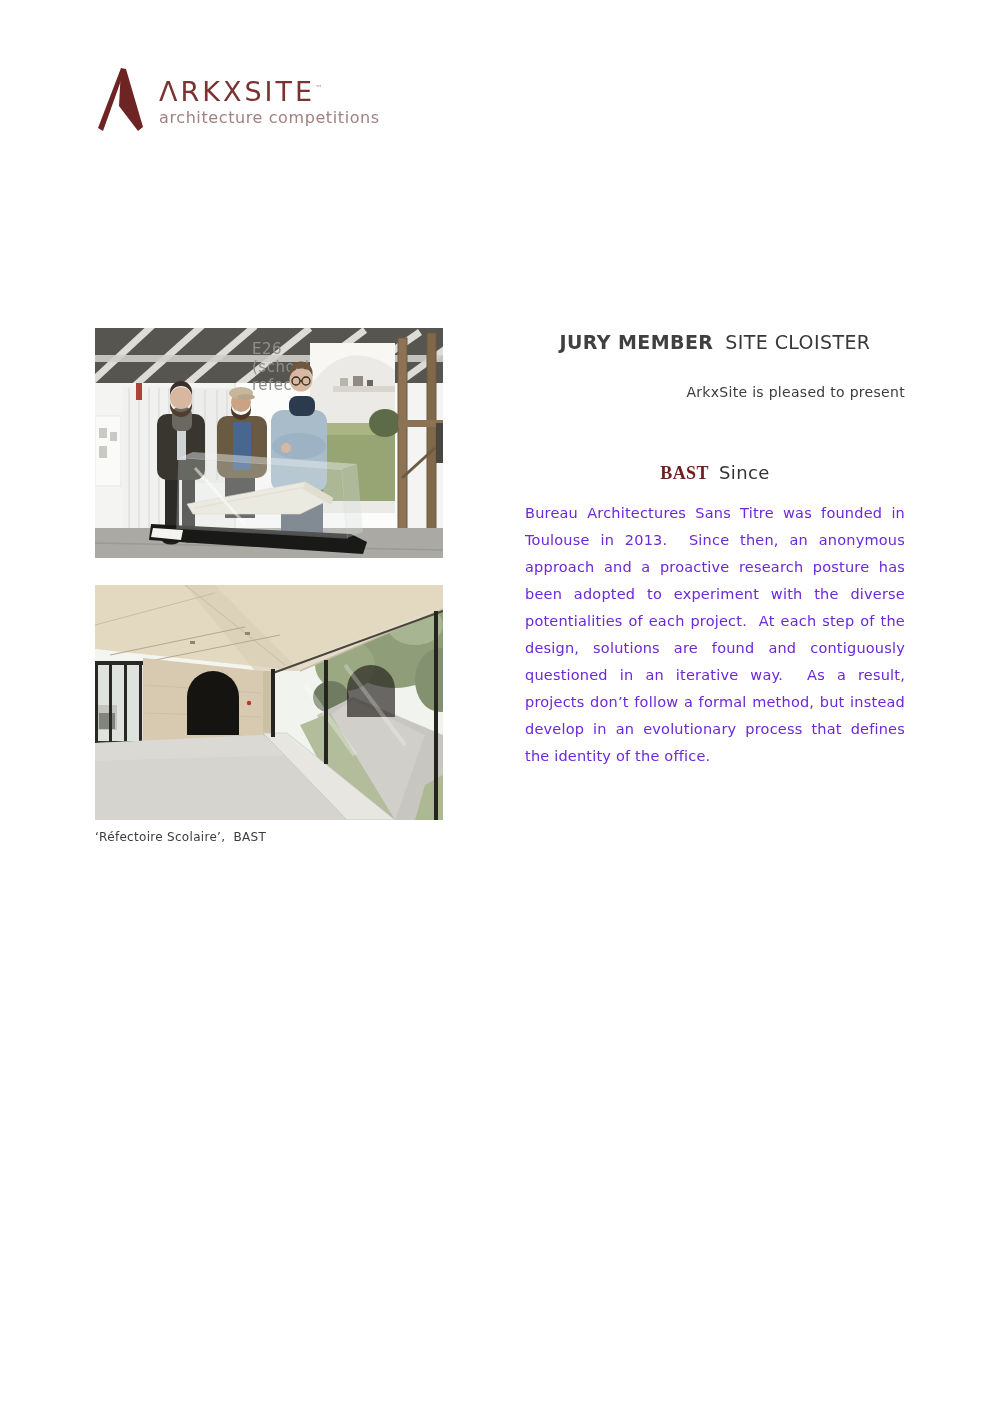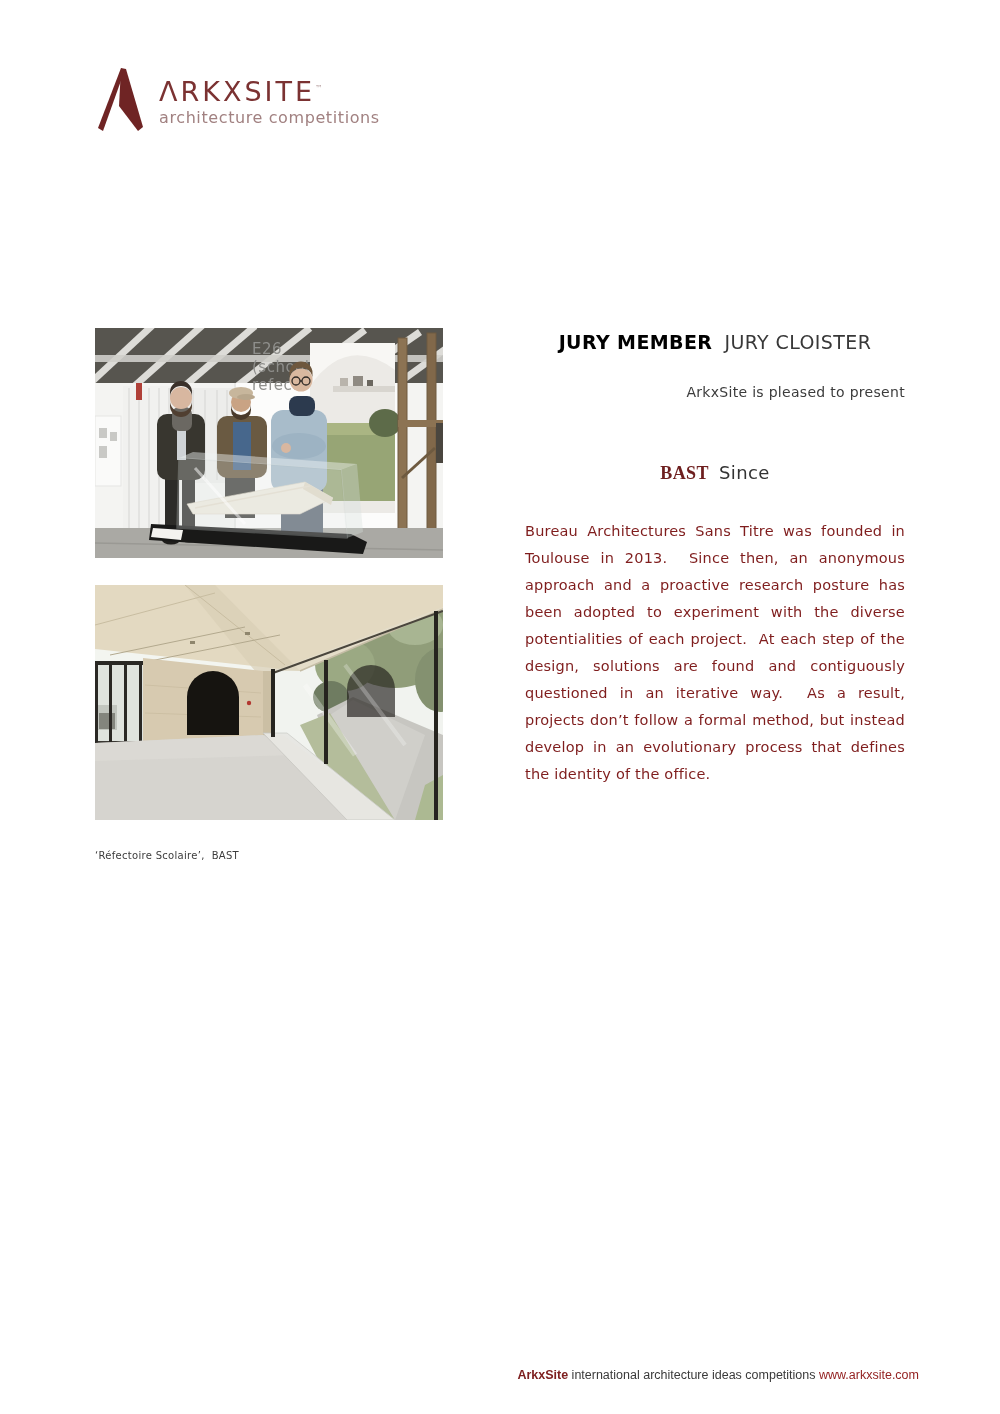--- a/index.html
+++ b/index.html
@@ -10,34 +10,34 @@
   .logo-mark{width:50px;height:64px;margin-right:14px;}
   .logo-text{padding-top:10px;}
   .wordmark{font-size:27px;letter-spacing:3px;color:#7b3232;line-height:1;font-weight:400;}
   .tm{font-size:8px;color:#b9a3a3;vertical-align:10px;letter-spacing:0;}
   .tagline{font-size:16px;letter-spacing:.6px;color:#a18181;margin-top:3px;}
   
   .photo{position:absolute;left:95px;display:block;}
   .photo svg{display:block;}
   .photo-top{top:328px;text-align:center;}
   .photo-bottom{top:585px;}
-  .caption{position:absolute;left:95px;top:830px;font-size:10px;color:#3c3c3c;
-           letter-spacing:.3px;white-space:pre-wrap;margin-top:20px;}
+  .caption{position:absolute;left:95px;top:830px;font-size:12px;color:#3c3c3c;
+           letter-spacing:.3px;white-space:pre-wrap;}
   
   .rightcol{position:absolute;left:525px;top:0;width:380px;}
   .titleline{position:absolute;top:331px;width:100%;text-align:center;font-size:19px;
              color:#383838;letter-spacing:.4px;}
-  .titleline .lbl{font-weight:bold;color:#000000;margin-right:12px;}
+  .titleline .lbl{font-weight:bold;color:#404040;margin-right:12px;}
   .intro{position:absolute;top:384px;width:100%;text-align:right;font-size:14px;
          color:#3c3c3c;letter-spacing:.3px;}
   .nameline{position:absolute;top:462px;width:100%;text-align:center;font-size:18px;
             color:#333;letter-spacing:.4px;}
   .nameline .name{font-weight:bold;color:#6e1f1f;margin-right:10px;font-family:Liberation Serif, serif;}
-  .bio{position:absolute;top:518px;width:100%;font-size:14.5px;line-height:27px;
-       color:#7f1d1d;text-align:justify;letter-spacing:.2px;white-space:pre-wrap;}
+  .bio{position:absolute;top:500px;width:100%;font-size:14.5px;line-height:27px;
+       color:#6d28d9;text-align:justify;letter-spacing:.2px;white-space:pre-wrap;}
   
   .footer{position:absolute;right:95px;top:1354px;font-size:12.5px;color:#3a3a3a;
           font-family:"Liberation Sans",sans-serif;white-space:pre-wrap;}
   .footer .brand{font-weight:bold;color:#7e2020;}
   .footer a{color:#942222;text-decoration:none;}
 </style>
 </head>
 <body>
 
 <div class="page">
@@ -242,26 +242,23 @@
         <rect x="229" y="75" width="4" height="104" fill="#26241f"></rect>
         <rect x="339" y="26" width="4" height="209" fill="#26241f"></rect>
       </g>
     </svg>
   </figure>
 
   <div class="caption">‘Réfectoire Scolaire’,  BAST</div>
 
   <div class="rightcol">
     <div class="titleline">
-      <span class="lbl">JURY MEMBER</span><span>JURY CLOISTER</span>
+      <span class="lbl">JURY MEMBER</span><span>SITE CLOISTER</span>
     </div>
     <div class="intro">ArkxSite is pleased to present</div>
     <div class="nameline">
       <span class="name">BAST</span><span>Since</span>
     </div>
     <p class="bio" style="margin:0">Bureau Architectures Sans Titre was founded in Toulouse in 2013.  Since then, an anonymous approach and a proactive research posture has been adopted to experiment with the diverse potentialities of each project.  At each step of the design, solutions are found and contiguously questioned in an iterative way.  As a result, projects don’t follow a formal method, but instead develop in an evolutionary process that defines the identity of the office.</p>
   </div>
 
-  <div class="footer">
-    <span class="brand">ArkxSite</span><span> international architecture ideas competitions </span><a href="#">www.arkxsite.com</a>
-  </div>
 
 </div>
 
 </body></html>

